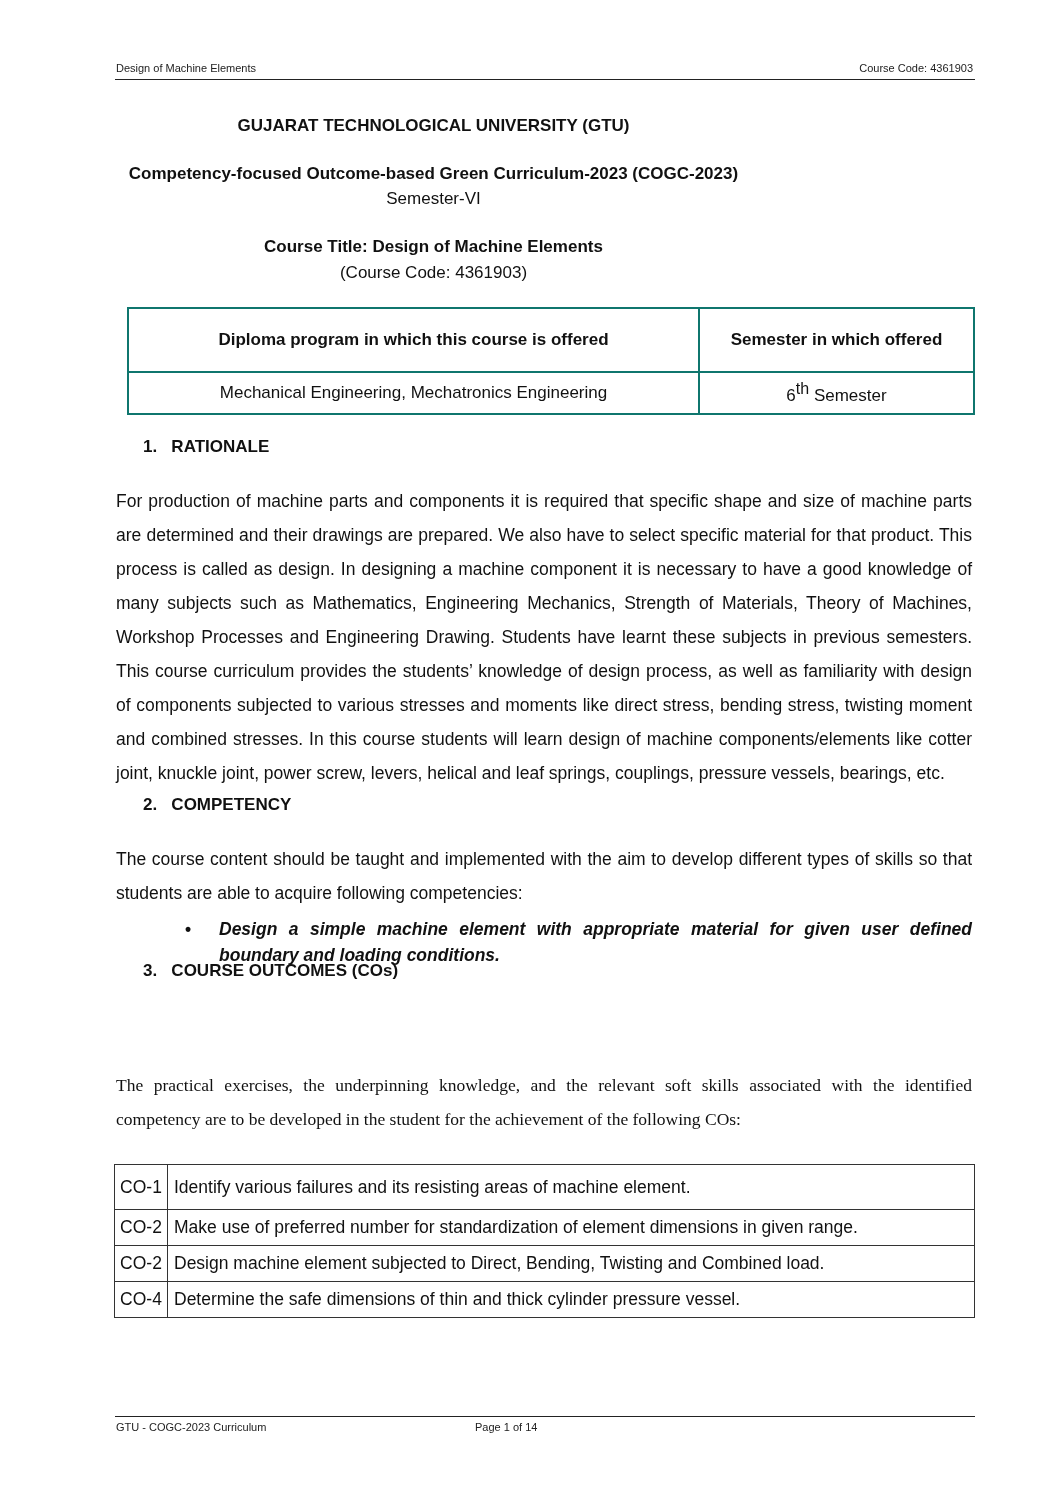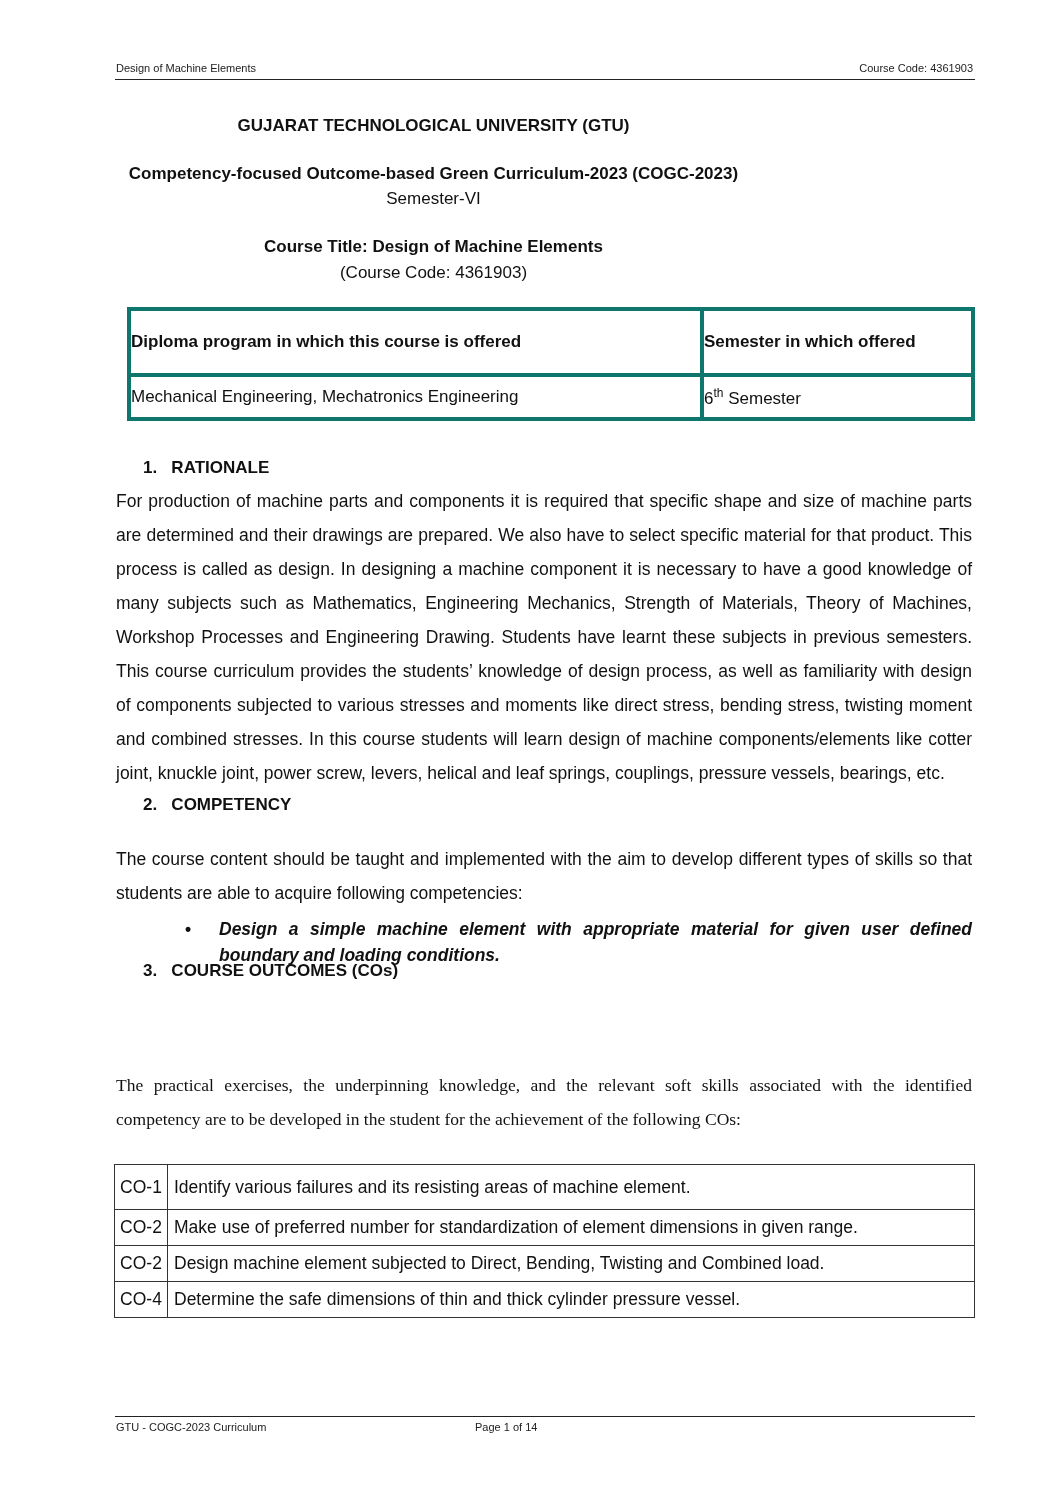--- a/index.html
+++ b/index.html
@@ -8,36 +8,36 @@
     font-family: "Liberation Sans", "DejaVu Sans", sans-serif; color: #111;
   }
   .abs { position: absolute; }
   .hdr { top: 62px; font-size: 11px; color: #222; }
   .hdr-line { left: 115px; top: 79px; width: 860px; height: 0; border-top: 1.5px solid #222; }
   .center { left: 0; width: 867px; text-align: center; }
   .b { font-weight: bold; }
   .t17 { font-size: 17px; }
   table { border-collapse: collapse; }
   .prog-table { left: 127px; top: 307px; width: 848px; }
-  .prog-table td { border: 4px solid #0f766e; font-size: 17px; text-align: left; padding: 0; }
+  .prog-table td { border: 2px solid #0f766e; font-size: 17px; text-align: center; padding: 0; }
   .prog-table tr.h td { height: 62px; font-weight: bold; }
   .prog-table tr.r td { height: 40px; }
   .section { left: 143px; font-size: 17px; font-weight: bold; }
   .para {
     left: 116px; width: 856px; font-size: 17.5px; line-height: 34px; text-align: justify;
   }
   .bullet-wrap { left: 185px; width: 787px; font-size: 17.5px; line-height: 26px; font-weight: bold; text-align: justify; }
   .bullet-dot { position: absolute; left: 0; top: 0; }
   .bullet-text { margin-left: 34px; display: block; font-style: italic; }
   .co-table { left: 114px; top: 1164px; width: 861px; }
   .co-table td { border: 1px solid #333; font-size: 17.5px; padding: 0 6px; }
   .co-table td.id { width: 52px; text-align: center; padding: 0; }
   .footer-line { left: 115px; top: 1416px; width: 860px; border-top: 1.5px solid #222; }
   .ftr { top: 1421px; font-size: 11px; color: #222; }
-  sup { font-size: 12px; }
+  sup { font-size: 16px; }
 </style>
 </head>
 <body>
 
 <div class="abs hdr" style="left:116px;">Design of Machine Elements</div>
 <div class="abs hdr" style="right:86px;">Course Code: 4361903</div>
 <div class="abs hdr-line"></div>
 
 <div class="abs center b t17" style="top:116px;">GUJARAT TECHNOLOGICAL UNIVERSITY (GTU)</div>
 <div class="abs center b t17" style="top:164px;">Competency-focused Outcome-based Green Curriculum-2023 (COGC-2023)</div>
@@ -51,21 +51,21 @@
     <td style="width:569px;">Diploma program in which this course is offered</td>
     <td>Semester in which offered</td>
   </tr>
   <tr class="r">
     <td>Mechanical Engineering, Mechatronics Engineering</td>
     <td><span>6</span><sup>th</sup><span style="white-space:pre;"> Semester</span></td>
   </tr>
 </tbody>
   </table>
 
-<div class="abs section" style="top:458px;">
+<div class="abs section" style="top:437px;">
   <span>1.</span>&nbsp;&nbsp;&nbsp;<span>RATIONALE</span>
 </div>
 <div class="abs para" style="top:484px;">For production of machine parts and components it is required that specific shape and size of machine parts are determined and their drawings are prepared. We also have to select specific material for that product. This process is called as design. In designing a machine component it is necessary to have a good knowledge of many subjects such as Mathematics, Engineering Mechanics, Strength of Materials, Theory of Machines, Workshop Processes and Engineering Drawing. Students have learnt these subjects in previous semesters. This course curriculum provides the students’ knowledge of design process, as well as familiarity with design of components subjected to various stresses and moments like direct stress, bending stress, twisting moment and combined stresses. In this course students will learn design of machine components/elements like cotter joint, knuckle joint, power screw, levers, helical and leaf springs, couplings, pressure vessels, bearings, etc.</div>
 
 <div class="abs section" style="top:795px;">
   <span>2.</span>&nbsp;&nbsp;&nbsp;<span>COMPETENCY</span>
 </div>
 <div class="abs para" style="top:842px;">The course content should be taught and implemented with the aim to develop different types of skills so that students are able to acquire following competencies:</div>
 <div class="abs bullet-wrap" style="top:916px;">
   <span class="bullet-dot">•</span>

